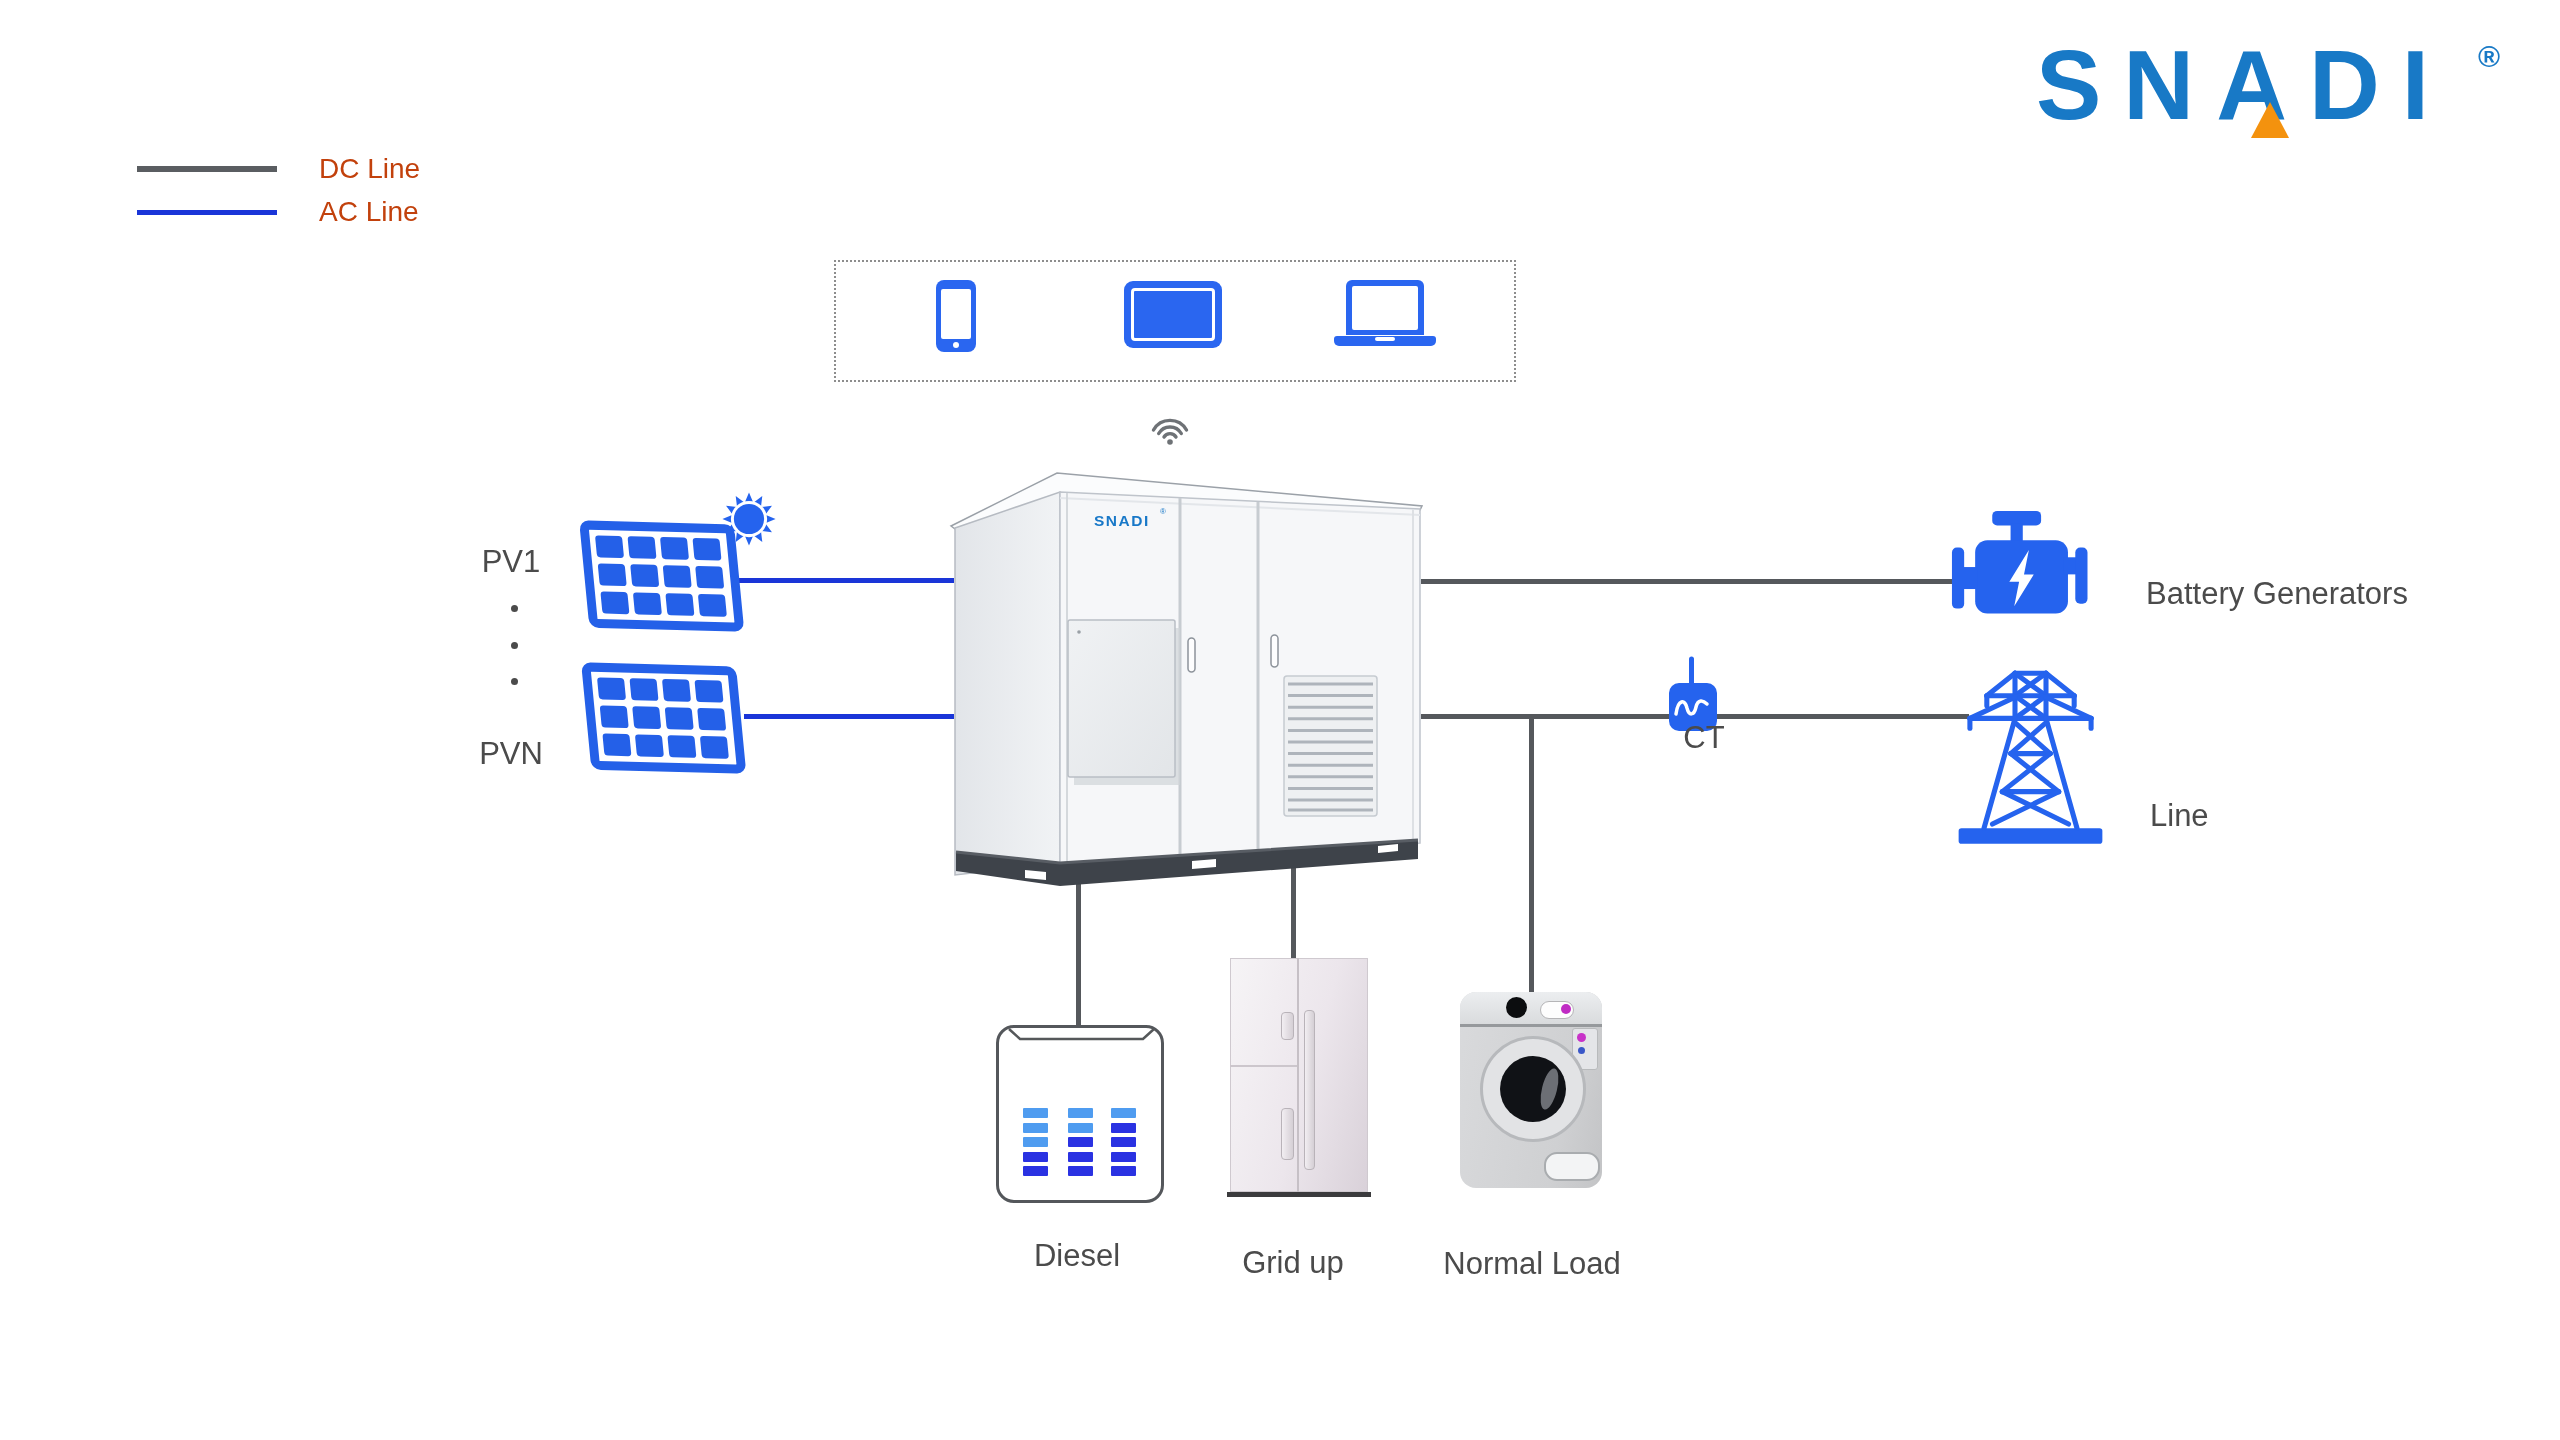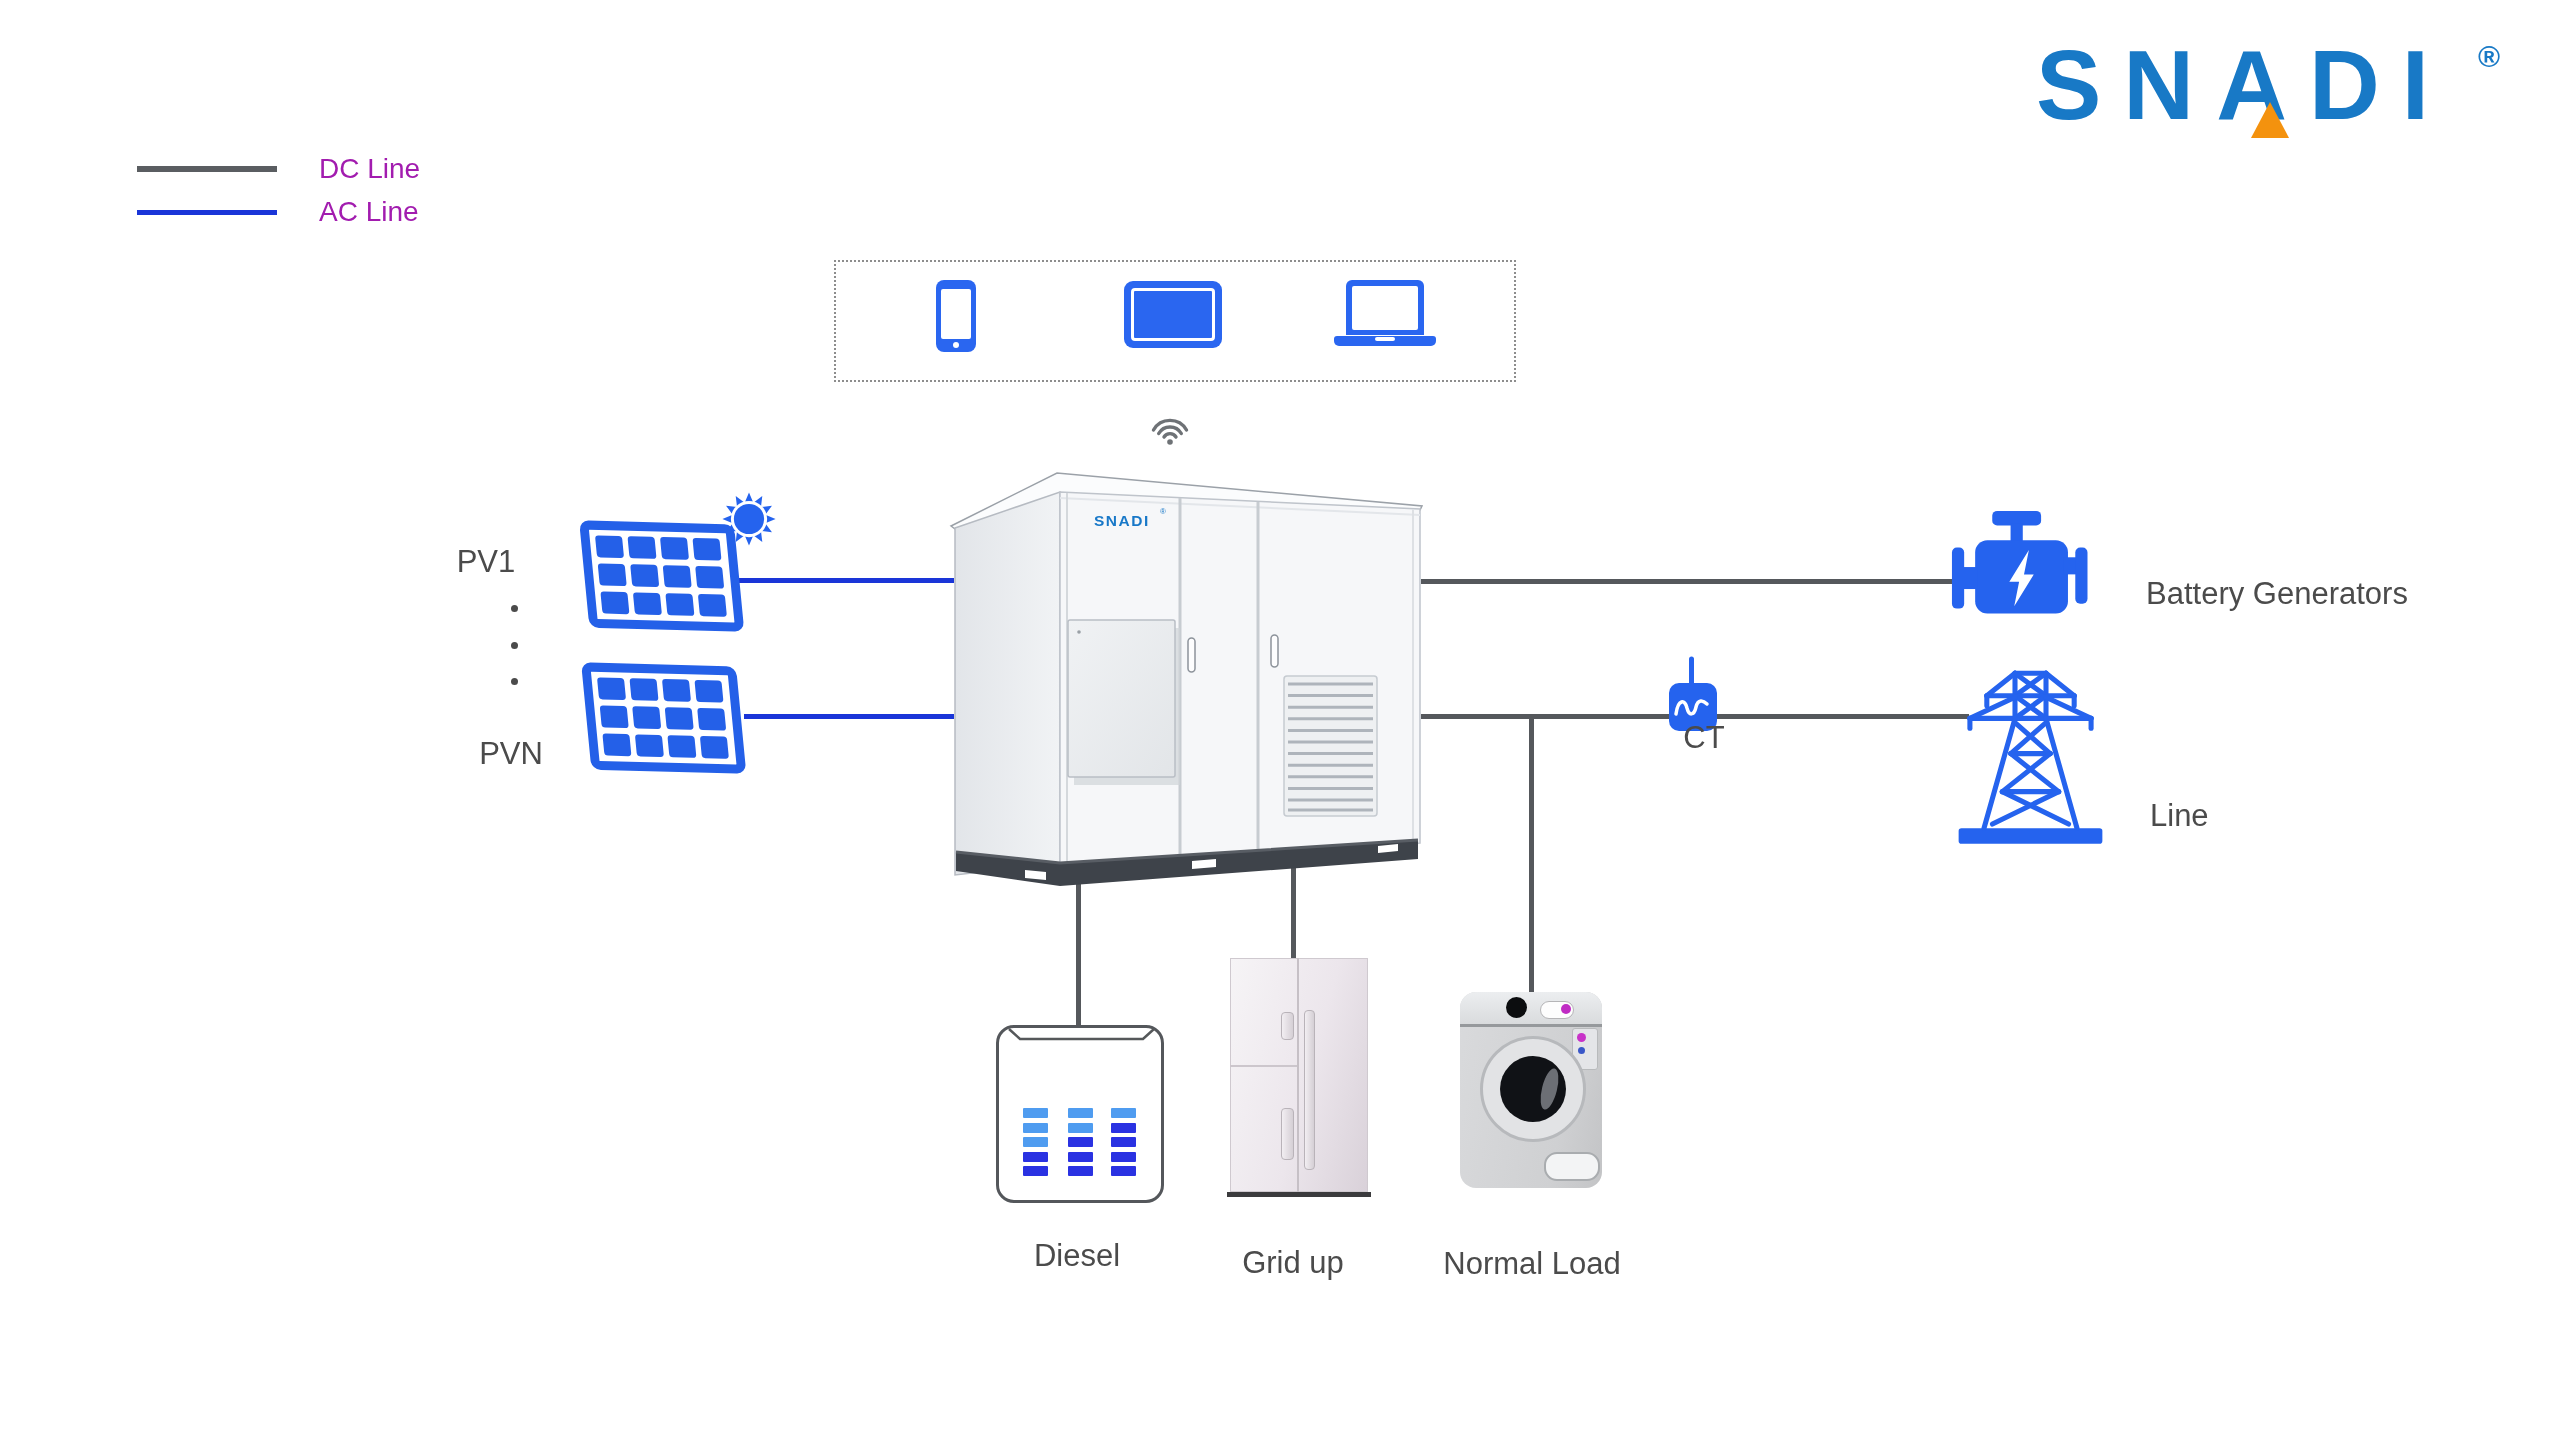--- a/index.html
+++ b/index.html
@@ -3,21 +3,21 @@
 <meta charset="utf-8">
 <style>
   html,body{margin:0;padding:0;background:#fff;}
   #stage{position:relative;width:2560px;height:1440px;background:#ffffff;overflow:hidden;
          font-family:"Liberation Sans",sans-serif;color:#4b4b4b;}
   .abs{position:absolute;}
 
   
   .legend-row{position:absolute;left:137px;display:flex;align-items:center;height:30px;}
   .legend-row .swatch{width:140px;margin-right:42px;}
-  .legend-label{font-size:28px;color:#a21caf;}
+  .legend-label{font-size:28px;color:#c2410c;}
   #legend-dc{top:154px;} #legend-dc .swatch{height:6px;background:#5a5d61;}
   #legend-ac{top:197px;} #legend-ac .swatch{height:5px;background:#1a35d8;}
 
   
   #brand-logo{left:2036px;top:30px;width:470px;height:120px;}
   #brand-letters{font-size:98px;font-weight:bold;letter-spacing:22px;color:#1879c6;line-height:110px;}
   #brand-triangle{left:215px;top:72px;width:0;height:0;border-left:19px solid transparent;
       border-right:19px solid transparent;border-bottom:36px solid #f4920e;}
   #brand-reg{left:442px;top:10px;font-size:30px;color:#1879c6;font-weight:bold;}
 
@@ -168,21 +168,21 @@
           <rect x="75" y="38" width="27" height="22" rx="3.5"></rect>
           <rect x="107.5" y="38" width="27" height="22" rx="3.5"></rect>
         <rect x="10" y="66" width="27" height="22" rx="3.5"></rect>
           <rect x="42.5" y="66" width="27" height="22" rx="3.5"></rect>
           <rect x="75" y="66" width="27" height="22" rx="3.5"></rect>
           <rect x="107.5" y="66" width="27" height="22" rx="3.5"></rect>
       </g>
     </g>
   </svg>
 
-  <div class="node-label centered" style="left:446px;top:544px;width:80px;text-align:center;">PV1</div>
+  <div class="node-label centered" style="left:471px;top:544px;width:80px;text-align:center;">PV1</div>
   <span class="pv-dot" style="top:605px;">·</span>
   <span class="pv-dot" style="top:642px;">·</span>
   <span class="pv-dot" style="top:678px;">·</span>
   <div class="node-label centered" style="left:471px;top:736px;width:80px;">PVN</div>
 
   <svg class="abs" style="left:948px;top:462px;" width="478" height="436" viewBox="0 0 478 436">
     <defs>
       <linearGradient id="sideg" x1="0" y1="0" x2="1" y2="0">
         <stop offset="0" stop-color="#e2e5e9"></stop>
           <stop offset="1" stop-color="#f1f3f5"></stop>

